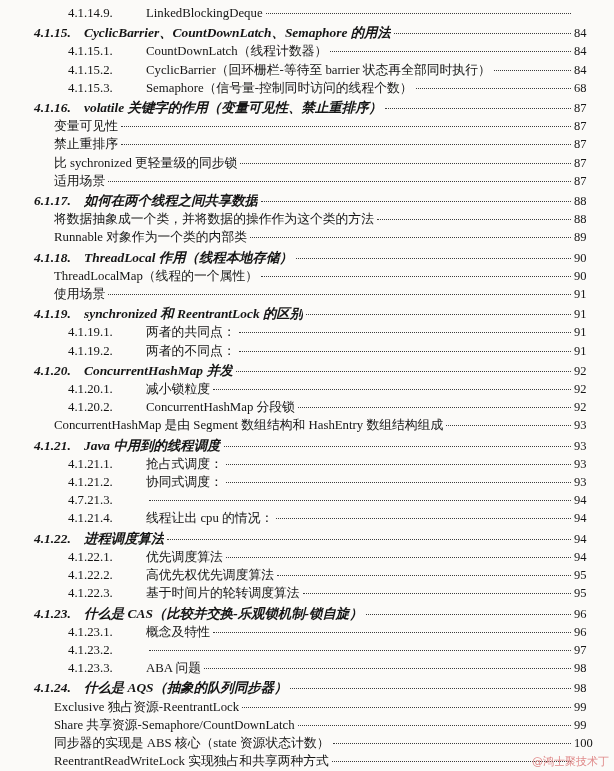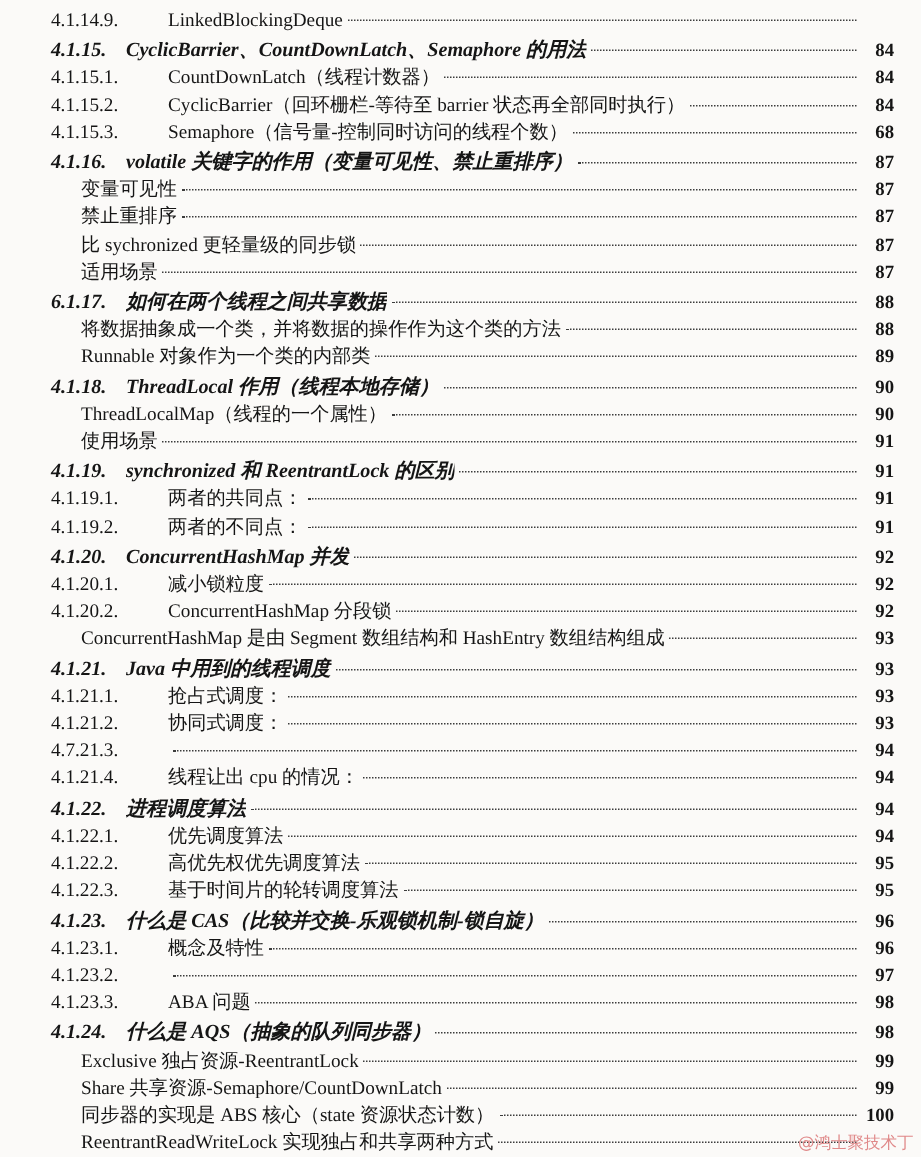--- a/index.html
+++ b/index.html
@@ -22,41 +22,40 @@
     display: flex;
     align-items: baseline;
     font-size: 12.8px;
     line-height: 18.2px;
     white-space: nowrap;
   }
   .row .num {
     flex: none;
   }
   .row.l2 .num { min-width: 50px; }
-  .row.l3 .num { min-width: 78px; }
+  .row.l3 .num { min-width: 78px; margin-left: 34px; }
   .row.plain { padding-left: 20px; }
   .row .title {
     flex: none;
     overflow: hidden;
     max-width: 470px;
   }
   .row .dots {
     flex: 1;
     min-width: 10px;
     border-bottom: 1.5px dotted #3c3c3c;
     margin: 0 3px;
     position: relative;
     top: -3px;
   }
   .row .pg {
     flex: none;
     min-width: 22px;
-    text-align: right;
     font-style: normal;
-    font-weight: bold;
+    font-weight: normal;
     font-size: 12.5px;
   }
   .row.heading {
     font-size: 13.4px;
     font-weight: bold;
     font-style: italic;
     margin-top: 2px;
   }
   .watermark {
     position: absolute;

